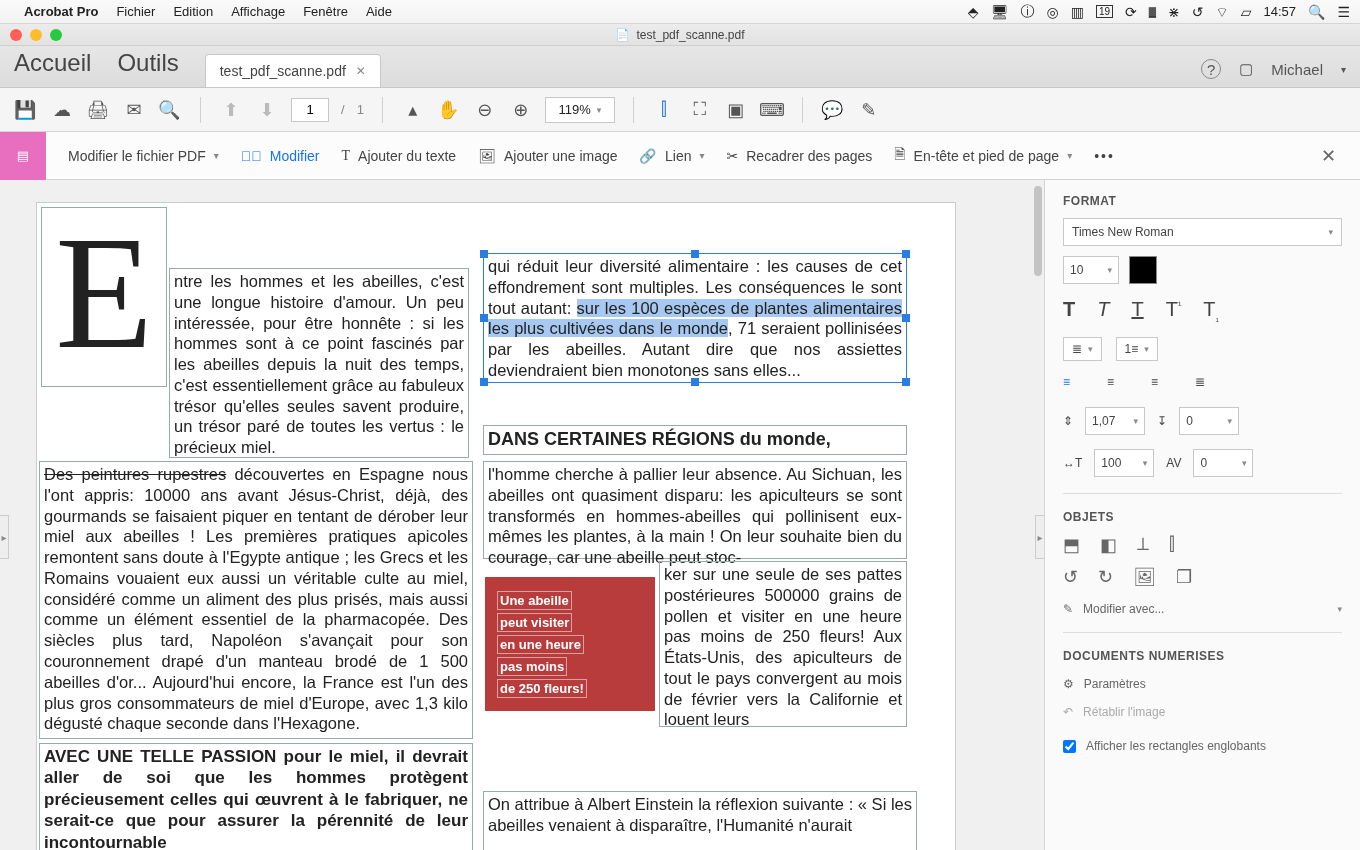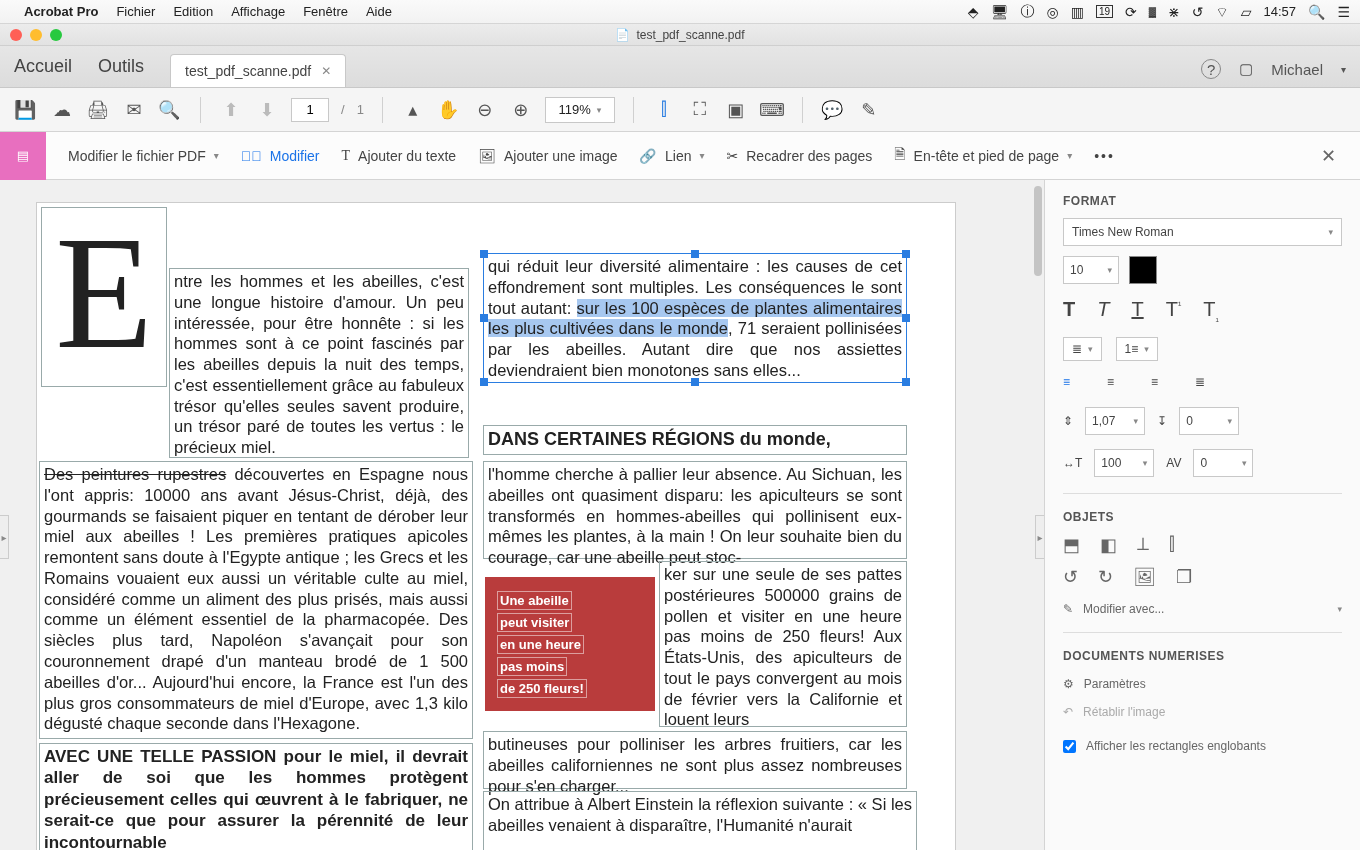--- a/index.html
+++ b/index.html
@@ -7,21 +7,21 @@
 .menubar { height: 24px; background: linear-gradient(#fafafa,#f2f2f2); display: flex; align-items: center; padding: 0 10px; font-size: 13px; border-bottom: 1px solid #d5d5d5; }
 .menubar .apple { font-size: 15px; margin-right: 14px; }
 .menubar .mitem { margin-right: 18px; cursor: default; }
 .menubar .right { margin-left: auto; display: flex; align-items: center; gap: 12px; }
 .menubar .ricon { font-size: 14px; }
 .titlebar { height: 22px; background: linear-gradient(#ececec,#e2e2e2); border-bottom: 1px solid #cfcfcf; display:flex; align-items:center; justify-content:center; font-size:12px; color:#444; position:relative;}
 .trafficlights { position:absolute; left:10px; display:flex; gap:8px;}
 .tl { width:12px; height:12px; border-radius:50%; }
 .tl.red{background:#ff5f56;} .tl.yel{background:#ffbd2e;} .tl.grn{background:#27c93f;}
 .tabrow { height:42px; background:linear-gradient(#e6e6e6,#dcdcdc); display:flex; align-items:flex-end; padding:0 14px; border-bottom:1px solid #c8c8c8;}
-.homet { font-size:18px; color:#444; margin-right:26px; padding-bottom:10px; cursor:default;}
+.homet { font-size:24px; color:#444; margin-right:26px; padding-bottom:10px; cursor:default;}
 .filetab { background:#fff; border:1px solid #c8c8c8; border-bottom:none; border-radius:4px 4px 0 0; padding:8px 14px; font-size:14px; color:#444; display:flex; align-items:center; gap:10px;}
 .filetab .x{color:#888; font-size:12px; cursor:pointer;}
 .tabrow .rightuser { margin-left:auto; display:flex; align-items:center; gap:18px; padding-bottom:8px; font-size:15px; color:#555;}
 .tool1 { height:44px; background:#f5f5f5; border-bottom:1px solid #d4d4d4; display:flex; align-items:center; padding:0 14px; gap:12px;}
 .tool1 .sep { width:1px; height:26px; background:#d0d0d0; margin:0 6px;}
 .ticon { width:24px; height:24px; display:flex; align-items:center; justify-content:center; color:#555; font-size:18px; cursor:pointer;}
 .pagebox { border:1px solid #c8c8c8; width:38px; height:24px; text-align:center; font-size:13px; background:#fff;}
 .zoombox { border:1px solid #c8c8c8; width:70px; height:26px; background:#fff; display:flex; align-items:center; justify-content:center; gap:6px; font-size:13px;}
 .tool2 { height:48px; background:#fcfcfc; border-bottom:1px solid #d4d4d4; display:flex; align-items:center; padding-left:0; gap:22px;}
 .pinkblk { width:46px; height:48px; background:#e86fbf; display:flex; align-items:center; justify-content:center; color:#fff;}
@@ -212,21 +212,20 @@
       <div class="txtbox" style="left:622px; top:358px; width:248px; height:166px;">ker sur une seule de ses pattes postérieures 500000 grains de pollen et visiter en une heure pas moins de 250 fleurs! Aux États-Unis, des apiculteurs de tout le pays convergent au mois de février vers la Californie et louent leurs</div>
 
       <div class="redbox" style="left:448px; top:374px; width:170px; height:134px;">
         <span>Une abeille</span><br>
         <span>peut visiter</span><br>
         <span>en une heure</span><br>
         <span>pas moins</span><br>
         <span>de 250 fleurs!</span>
       </div>
 
-      <div class="txtbox" style="left:446px; top:528px; width:424px; height:58px;">butineuses pour polliniser les arbres fruitiers, car les abeilles californiennes ne sont plus assez nombreuses pour s'en charger...</div>
       <div class="txtbox" style="left:446px; top:588px; width:434px; height:60px;">On attribue à Albert Einstein la réflexion suivante : « Si les abeilles venaient à disparaître, l'Humanité n'aurait</div>
     </div>
     <div class="scrollthumb"></div>
     <div class="collapse" style="right:-1px">▸</div>
   </div>
 
   <div class="panel">
     <h4>FORMAT</h4>
     <div class="sel1">
       <span>Times New Roman</span>

